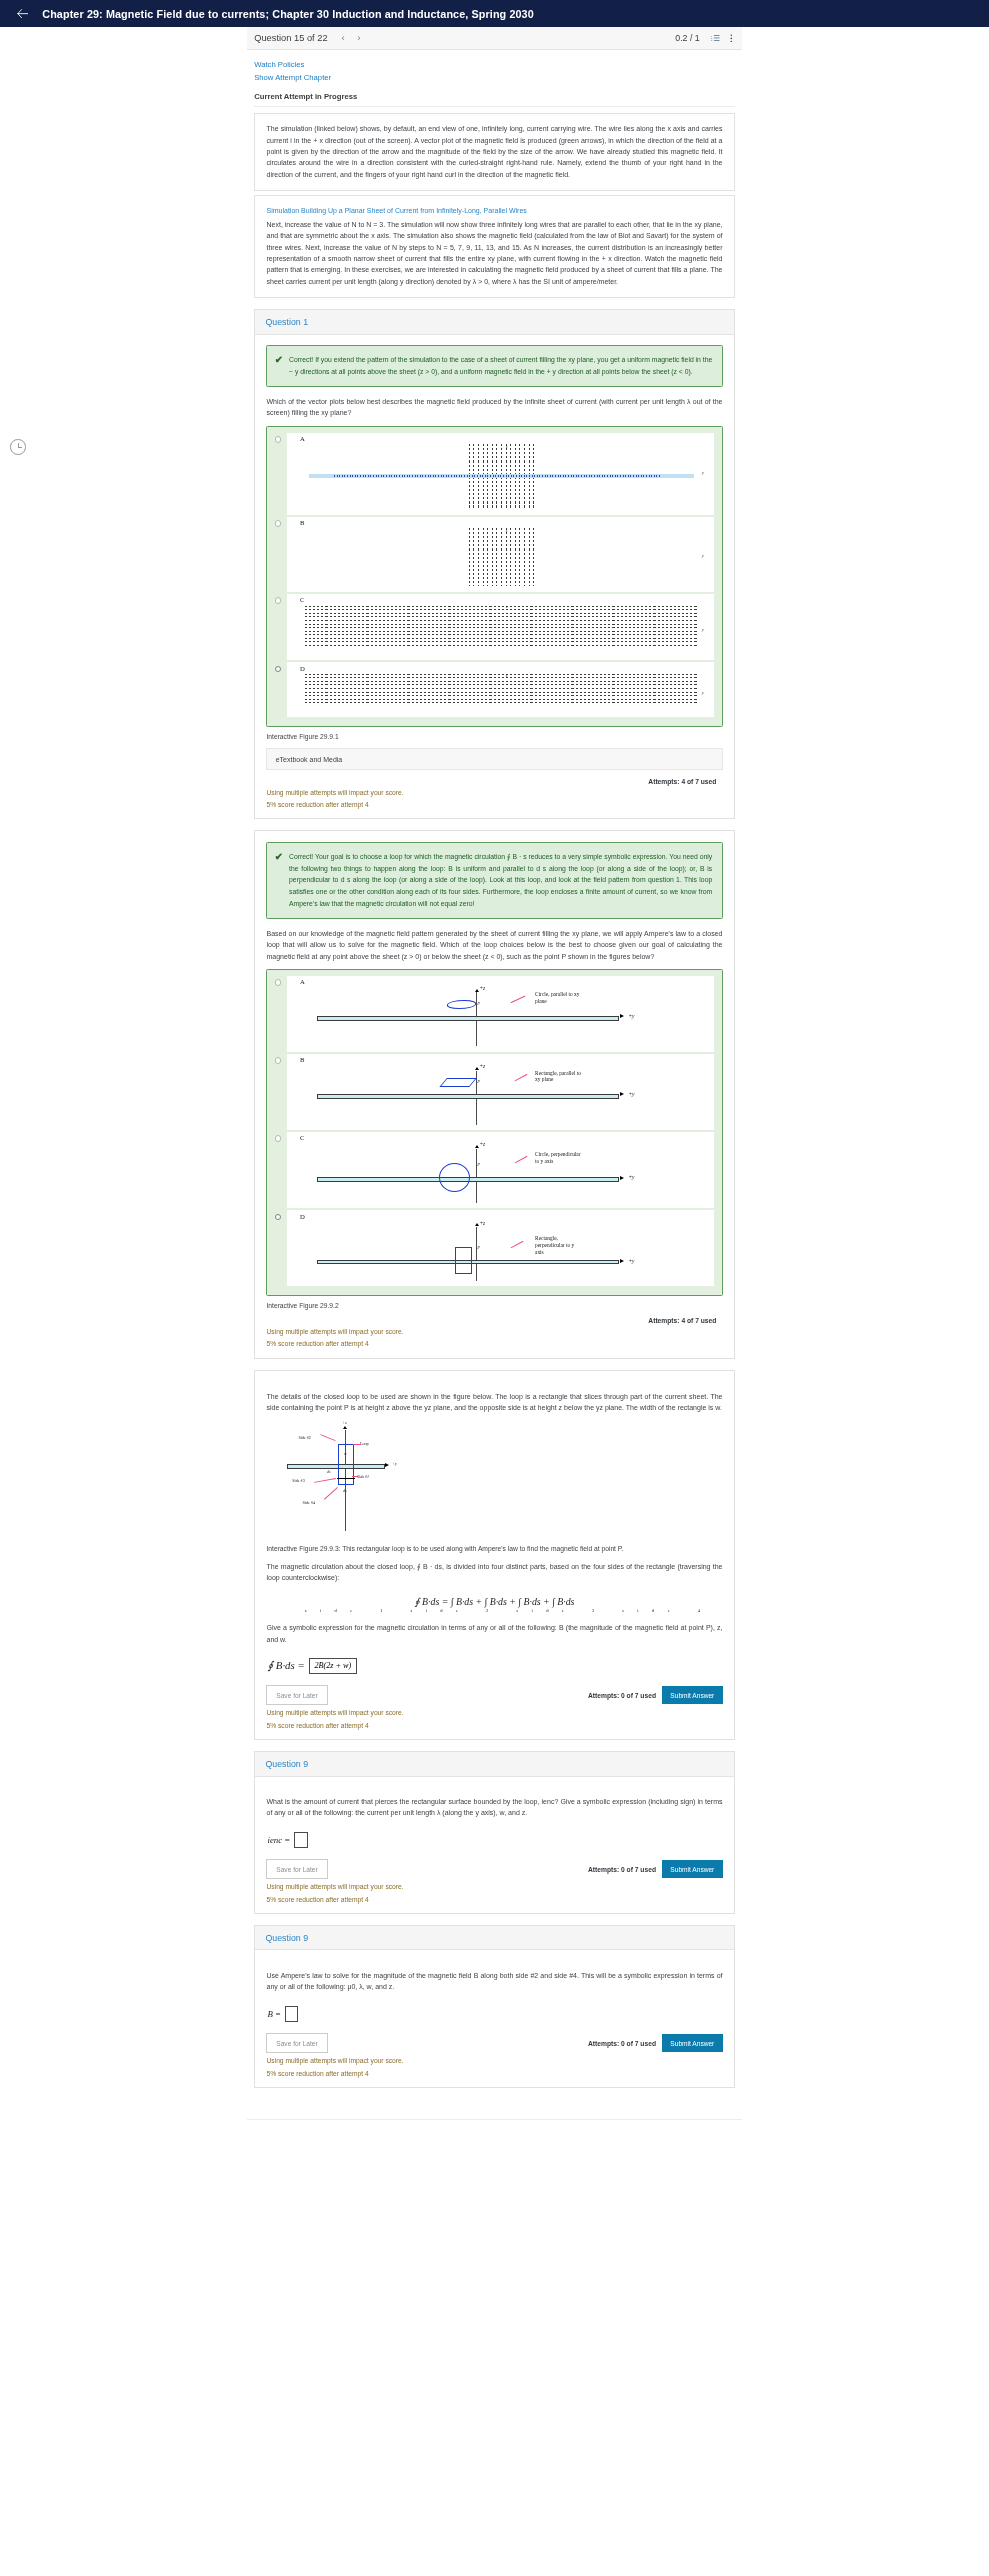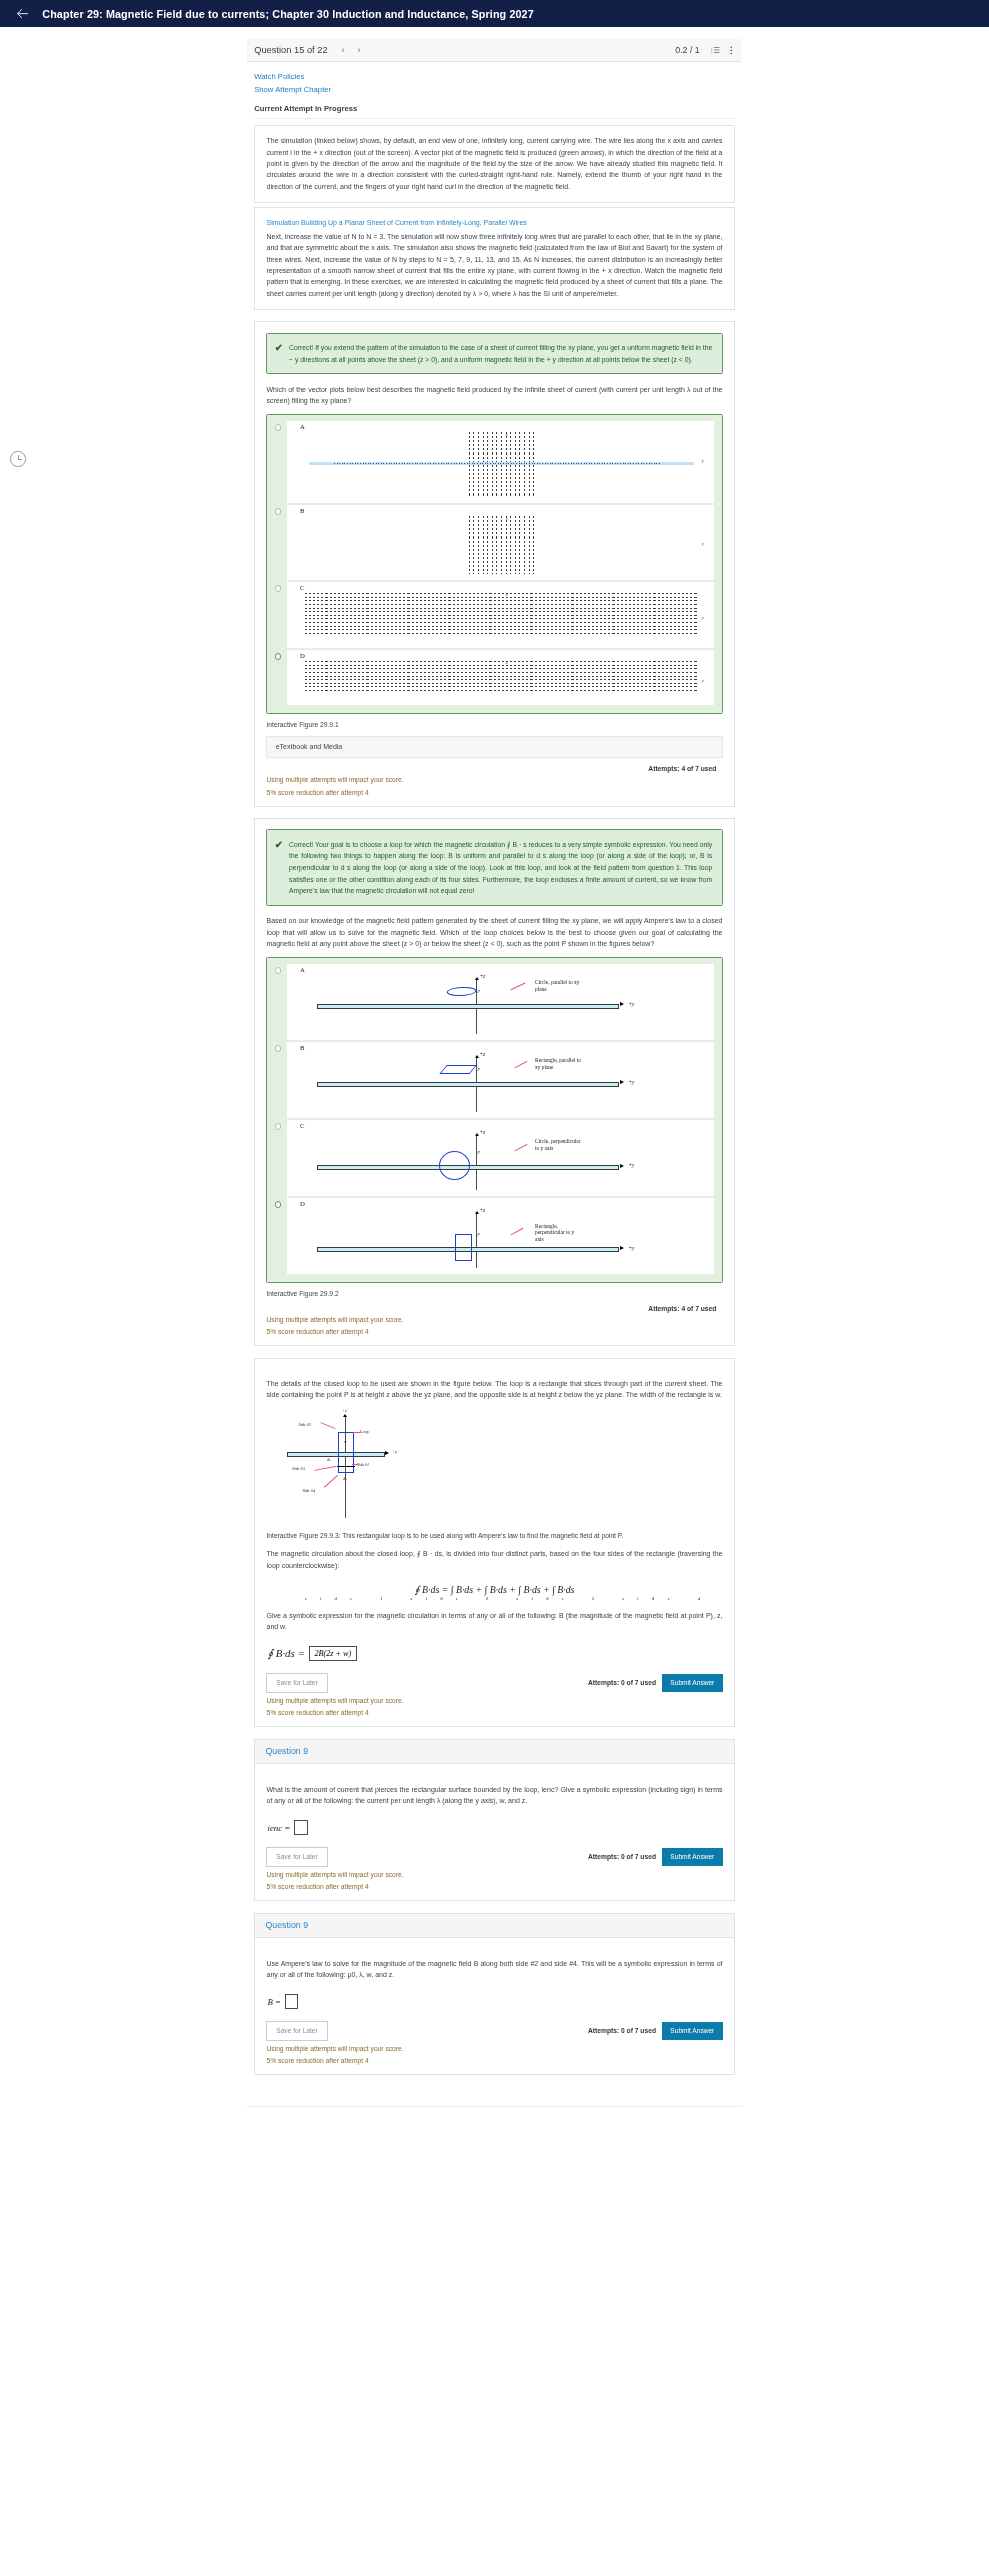--- a/index.html
+++ b/index.html
@@ -59,21 +59,21 @@
     width:1px; height:4.6px; background:#8f9aa6;
   }
   .clock-icon::after {
     content:""; position:absolute; left:6.7px; top:7.2px;
     width:3.6px; height:1px; background:#8f9aa6;
   }
 
   
   .content {
     width: 495px;
-    margin: 12px auto;
+    margin: 0 auto;
     position: relative;
   }
 
   
   .qheader {
     background: #f7f7f7;
     border-bottom: 0.5px solid #e4e4e4;
     height: 23px;
     display: flex;
     align-items: center;
@@ -353,21 +353,21 @@
 </head>
 <body>
 
 <div class="topbar">
   <div class="back-arrow">
     <svg width="11.3" height="9.3" viewBox="0 0 22 18" aria-hidden="true">
       <path d="M9 1 L1.5 9 L9 17" fill="none" stroke="#ffffff" stroke-width="1.7" stroke-linecap="round" stroke-linejoin="round"></path>
       <line x1="1.5" y1="9" x2="21" y2="9" stroke="#ffffff" stroke-width="1.7" stroke-linecap="round"></line>
     </svg>
   </div>
-  <div class="topbar-title">Chapter 29: Magnetic Field due to currents; Chapter 30 Induction and Inductance, Spring 2027</div>
+  <div class="topbar-title">Chapter 29: Magnetic Field due to currents; Chapter 30 Induction and Inductance, Spring 2030</div>
 </div>
 
 <div class="page">
 
   <div class="left-rail">
     <div class="clock-icon"></div>
   </div>
 
   <div class="content">
 
@@ -409,20 +409,23 @@
       <div class="intro-card">
         <p class="para">The simulation (linked below) shows, by default, an end view of one, infinitely long, current carrying wire. The wire lies along the x axis and carries current i in the + x direction (out of the screen). A vector plot of the magnetic field is produced (green arrows), in which the direction of the field at a point is given by the direction of the arrow and the magnitude of the field by the size of the arrow. We have already studied this magnetic field. It circulates around the wire in a direction consistent with the curled-straight right-hand rule. Namely, extend the thumb of your right hand in the direction of the current, and the fingers of your right hand curl in the direction of the magnetic field.</p>
       </div>
 
       <div class="intro-card">
         <a class="simlink">Simulation Building Up a Planar Sheet of Current from Infinitely-Long, Parallel Wires</a>
         <p class="para">Next, increase the value of N to N = 3. The simulation will now show three infinitely long wires that are parallel to each other, that lie in the xy plane, and that are symmetric about the x axis. The simulation also shows the magnetic field (calculated from the law of Biot and Savart) for the system of three wires. Next, increase the value of N by steps to N = 5, 7, 9, 11, 13, and 15. As N increases, the current distribution is an increasingly better representation of a smooth narrow sheet of current that fills the entire xy plane, with current flowing in the + x direction. Watch the magnetic field pattern that is emerging. In these exercises, we are interested in calculating the magnetic field produced by a sheet of current that fills a plane. The sheet carries current per unit length (along y direction) denoted by λ &gt; 0, where λ has the SI unit of ampere/meter.</p>
       </div>
 
       <div class="qcard">
+        <div class="qcard-head">
+          <span class="qtitle">Question 1</span>
+        </div>
         <div class="qcard-body">
 
           <div class="feedback">
             <span class="check">✔</span>
             <span class="feedback-text">Correct! If you extend the pattern of the simulation to the case of a sheet of current filling the xy plane, you get a uniform magnetic field in the − y directions at all points above the sheet (z &gt; 0), and a uniform magnetic field in the + y direction at all points below the sheet (z &lt; 0).</span>
           </div>
 
           <p class="qprompt">Which of the vector plots below best describes the magnetic field produced by the infinite sheet of current (with current per unit length λ out of the screen) filling the xy plane?</p>
 
           <div class="choices">

